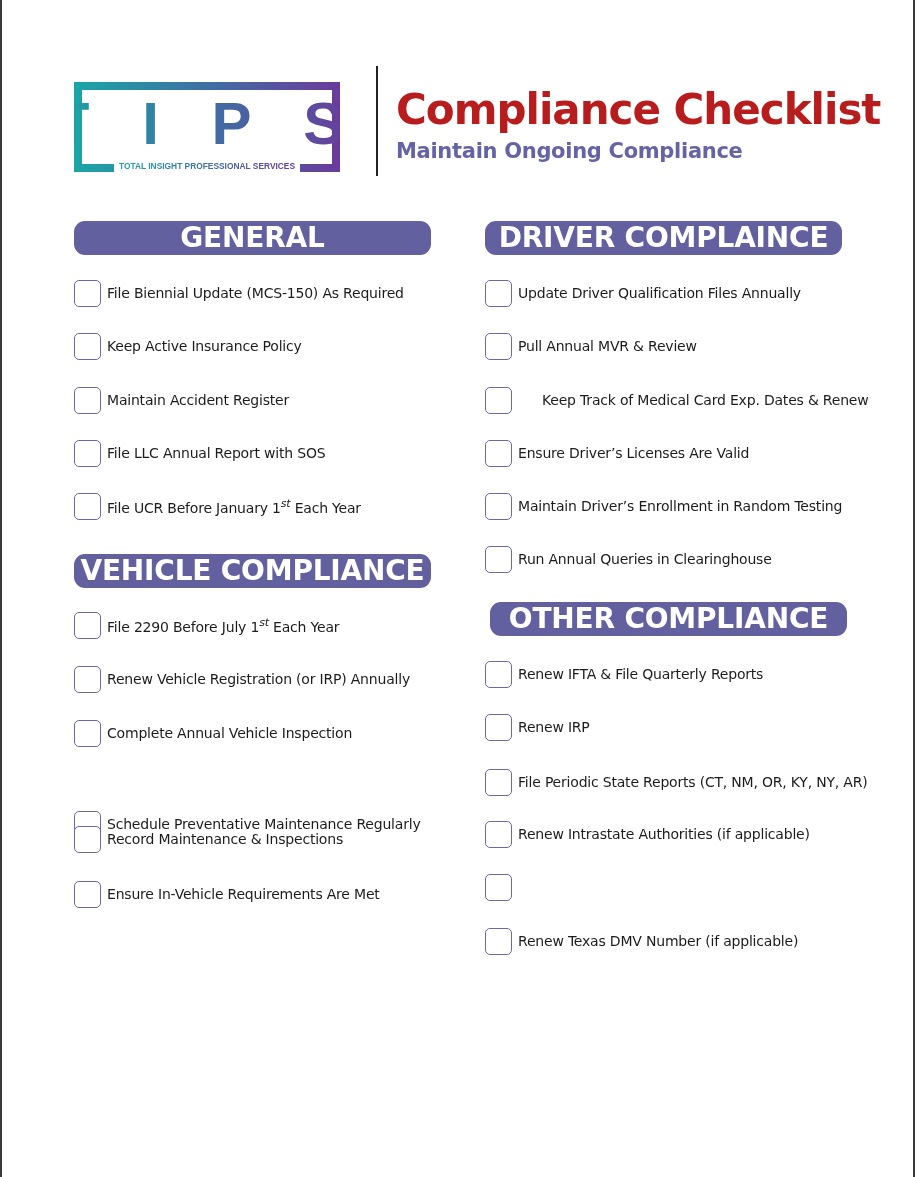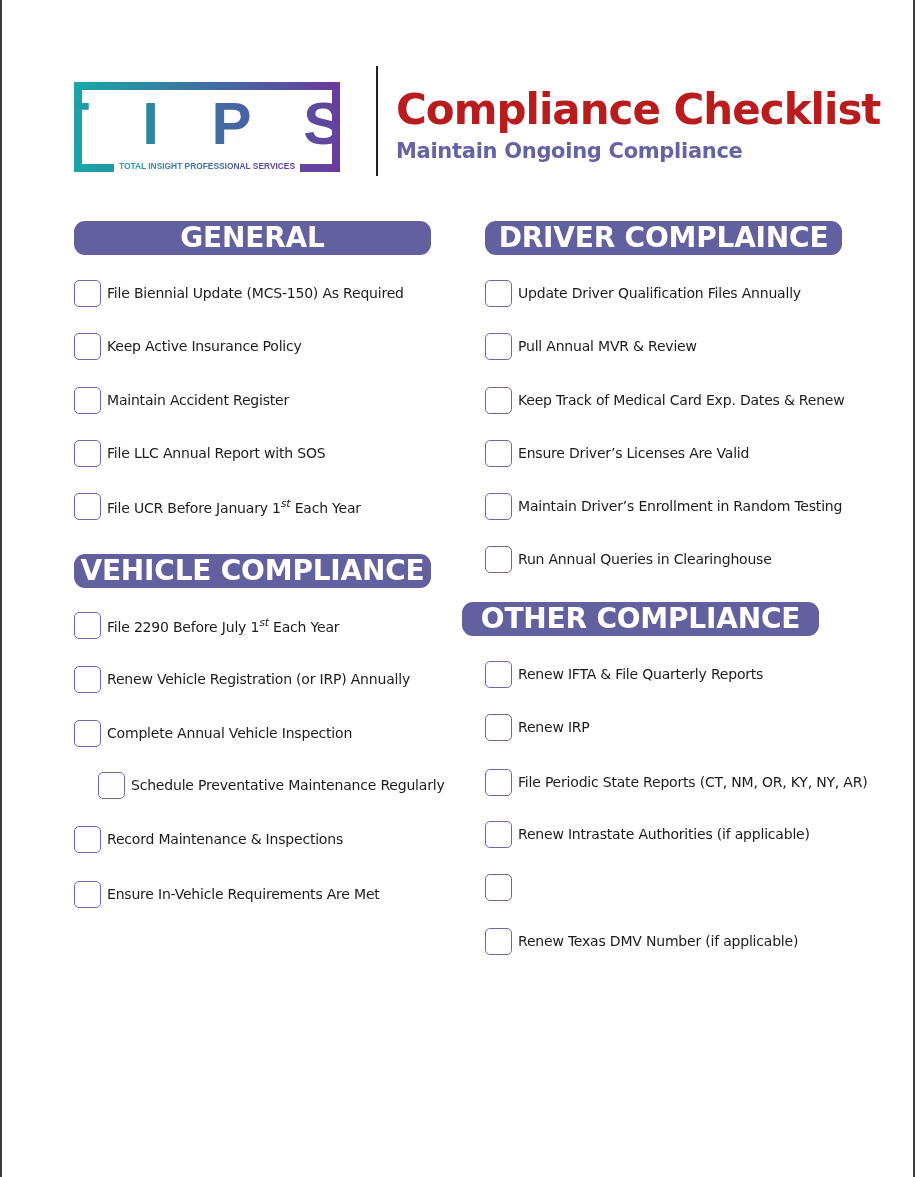--- a/index.html
+++ b/index.html
@@ -82,21 +82,21 @@
   <span class="lbl"><span>File 2290 Before July 1</span><sup>st</sup><span> Each Year</span></span>
 </div>
 <div class="item" style="left:74px; top:665px;">
   <div class="cb"></div>
   <span class="lbl">Renew Vehicle Registration (or IRP) Annually</span>
 </div>
 <div class="item" style="left:74px; top:719px;">
   <div class="cb"></div>
   <span class="lbl">Complete Annual Vehicle Inspection</span>
 </div>
-<div class="item" style="left:74px; top:771px;margin-left:24px;">
+<div class="item" style="left:74px; top:810px;">
   <div class="cb"></div>
   <span class="lbl">Schedule Preventative Maintenance Regularly</span>
 </div>
 <div class="item" style="left:74px; top:825px;">
   <div class="cb"></div>
   <span class="lbl">Record Maintenance &amp; Inspections</span>
 </div>
 <div class="item" style="left:74px; top:880px;">
   <div class="cb"></div>
   <span class="lbl">Ensure In-Vehicle Requirements Are Met</span>
@@ -105,38 +105,38 @@
 <div class="pill" style="left:485px; top:221px;">DRIVER COMPLAINCE</div>
 
 <div class="item" style="left:485px; top:279px;">
   <div class="cb"></div>
   <span class="lbl">Update Driver Qualification Files Annually</span>
 </div>
 <div class="item" style="left:485px; top:332px;">
   <div class="cb"></div>
   <span class="lbl">Pull Annual MVR &amp; Review</span>
 </div>
-<div class="item" style="left:485px; top:386px;">
+<div class="item" style="left:485px; top:386px;gap:24px;">
   <div class="cb"></div>
   <span class="lbl">Keep Track of Medical Card Exp. Dates &amp; Renew</span>
 </div>
 <div class="item" style="left:485px; top:439px;">
   <div class="cb"></div>
   <span class="lbl">Ensure Driver’s Licenses Are Valid</span>
 </div>
 <div class="item" style="left:485px; top:492px;">
   <div class="cb"></div>
   <span class="lbl">Maintain Driver’s Enrollment in Random Testing</span>
 </div>
 <div class="item" style="left:485px; top:545px;">
   <div class="cb"></div>
   <span class="lbl">Run Annual Queries in Clearinghouse</span>
 </div>
 
-<div class="pill" style="left:462px; top:602px;">OTHER COMPLIANCE</div>
+<div class="pill" style="left:490px; top:602px;">OTHER COMPLIANCE</div>
 
 <div class="item" style="left:485px; top:660px;">
   <div class="cb"></div>
   <span class="lbl">Renew IFTA &amp; File Quarterly Reports</span>
 </div>
 <div class="item" style="left:485px; top:713px;">
   <div class="cb"></div>
   <span class="lbl">Renew IRP</span>
 </div>
 <div class="item" style="left:485px; top:768px;">

